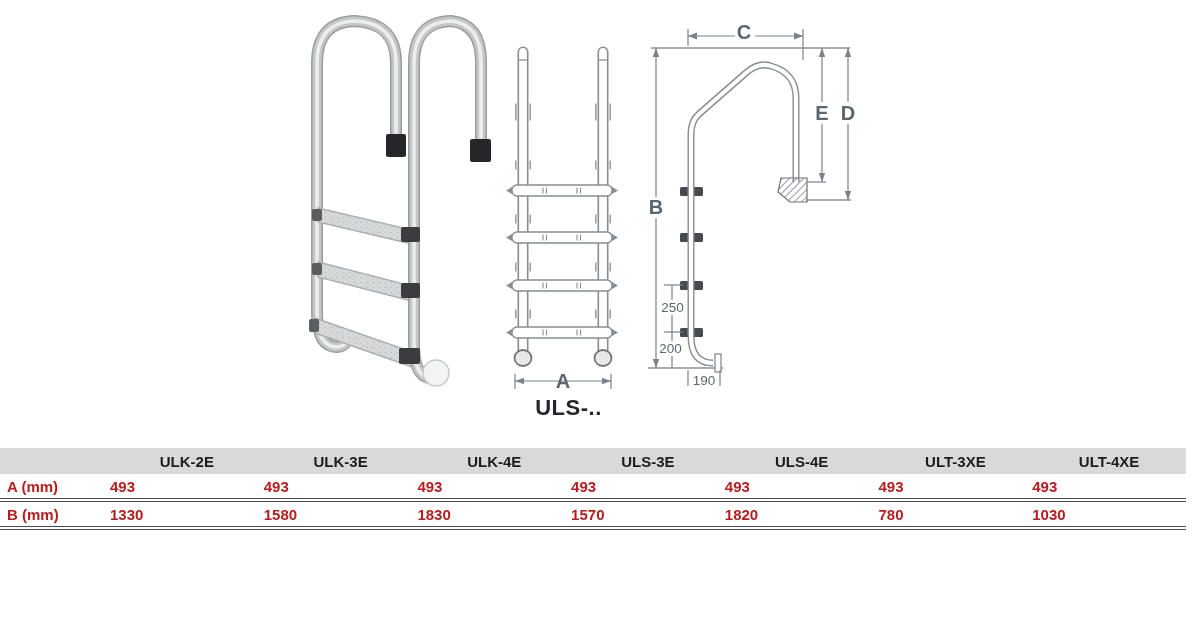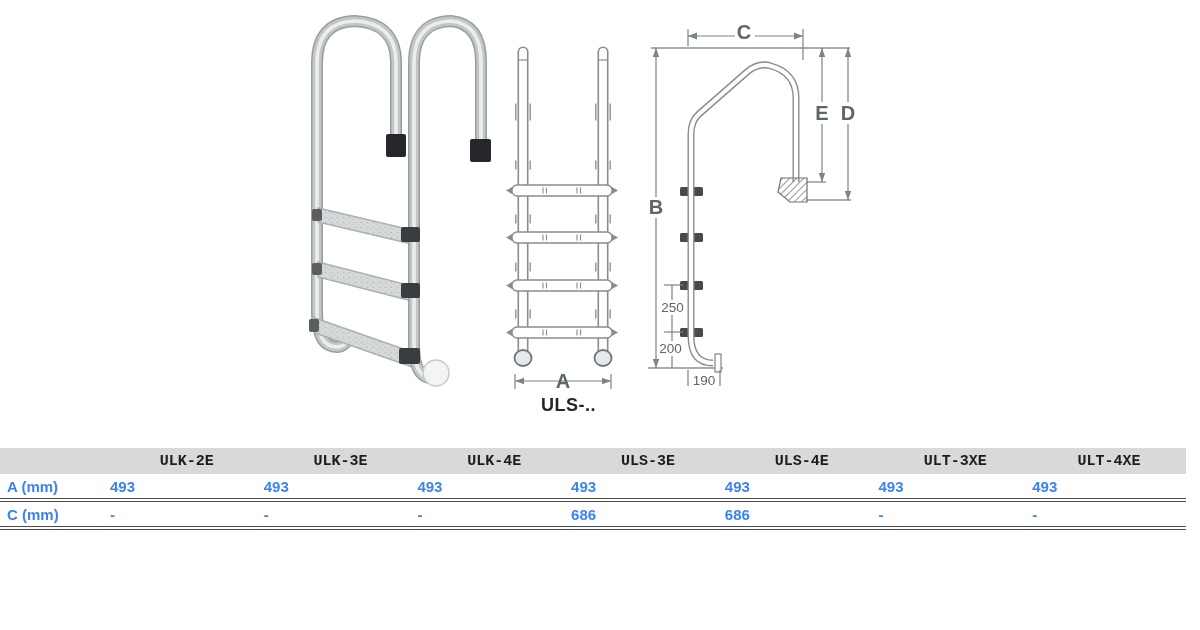--- a/index.html
+++ b/index.html
@@ -2,33 +2,33 @@
 <html><head>
 <meta charset="utf-8">
 <style>
   html,body{margin:0;padding:0;background:#fff;}
   body{width:1200px;height:630px;overflow:hidden;font-family:"Liberation Sans","DejaVu Sans",sans-serif;}
   .page{position:relative;width:1200px;height:630px;background:#fff;}
   .fig{position:absolute;}
   #photo-fig{left:288px;top:6px;}
   #front-fig{left:498px;top:33px;}
   #front-label{position:absolute;left:496px;top:395px;width:145px;text-align:center;
-    font-size:18px;font-weight:bold;color:#23262c;letter-spacing:0.5px;}
+    font-size:22px;font-weight:bold;color:#23262c;letter-spacing:0.5px;}
   #side-fig{left:643px;top:6px;}
 
   
   .spec-table-wrap{position:absolute;left:0;top:448px;width:1186px;}
   table.spec{border-collapse:collapse;table-layout:fixed;width:1186px;
     font-family:"Liberation Sans","DejaVu Sans",sans-serif;}
   table.spec col.labelcol{width:110px;}
   table.spec thead th{background:#d9d9d9;height:26px;font-size:15px;font-weight:bold;
-    color:#1d1d1d;text-align:center;padding:0;font-family:Liberation Mono, monospace;}
+    color:#1d1d1d;text-align:center;padding:0;}
   table.spec thead th.corner{background:#d9d9d9;}
   table.spec tbody th, table.spec tbody td{height:24px;border-bottom:4px double #4b4b4b;
-    font-size:15px;font-weight:bold;color:#3b82f6;padding:0;vertical-align:middle;}
+    font-size:15px;font-weight:bold;color:#b91c1c;padding:0;vertical-align:middle;}
   table.spec tbody th{text-align:left;padding-left:7px;}
   table.spec tbody td{text-align:left;}
 
   
   text.dimletter{font-family:"Liberation Sans","DejaVu Sans",sans-serif;font-size:20px;
     font-weight:bold;fill:#5d666d;}
   text.dimnum{font-family:"Liberation Sans","DejaVu Sans",sans-serif;font-size:13.5px;
     fill:#5d666d;}
 </style>
 </head>
@@ -286,26 +286,26 @@
           <th>A (mm)</th>
           <td>493</td>
           <td>493</td>
           <td>493</td>
           <td>493</td>
           <td>493</td>
           <td>493</td>
           <td>493</td>
         </tr>
         <tr>
-          <th>C (mm)</th>
-          <td>-</td>
-          <td>-</td>
-          <td>-</td>
-          <td>686</td>
-          <td>686</td>
-          <td>-</td>
-          <td>-</td>
+          <th>B (mm)</th>
+          <td>1330</td>
+          <td>1580</td>
+          <td>1830</td>
+          <td>1570</td>
+          <td>1820</td>
+          <td>780</td>
+          <td>1030</td>
         </tr>
       </tbody>
     </table>
   </div>
 
 </div>
 
 </body></html>

